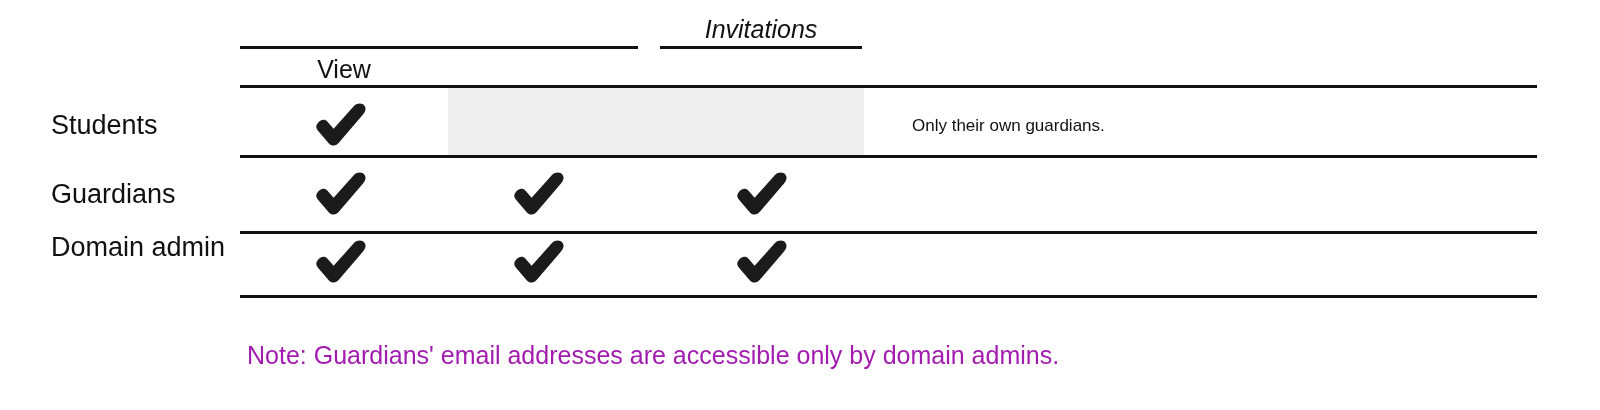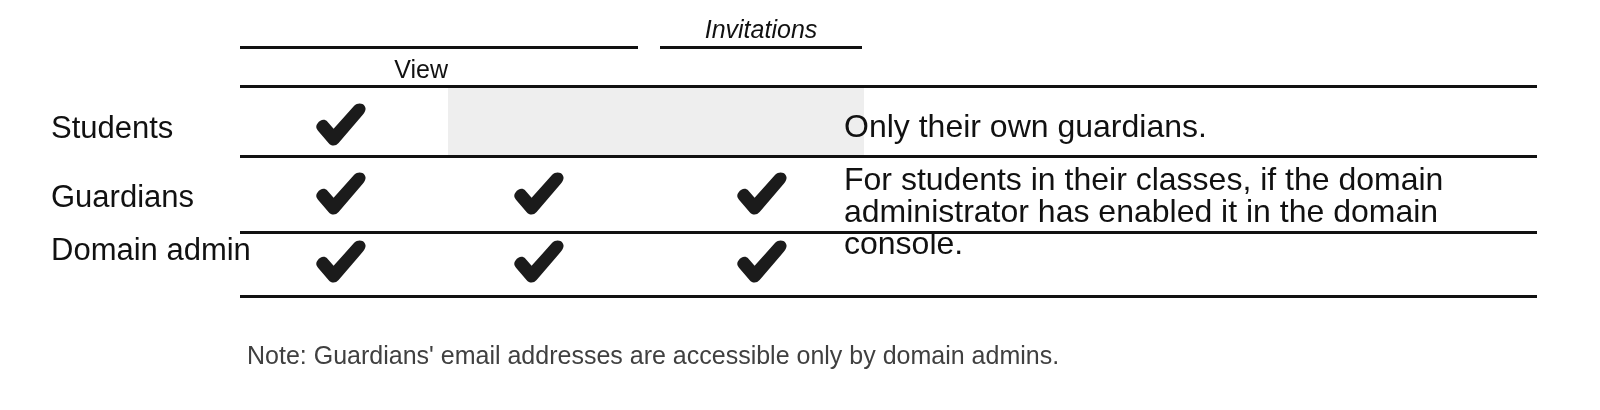--- a/index.html
+++ b/index.html
@@ -47,39 +47,39 @@
   }
   .grp-guardians { left: 240px; top: 17px; width: 398px; }
   .grp-invitations { left: 660px; top: 17px; width: 202px; font-style: italic; }
 
   .rule-grp-guardians   { left: 240px; top: 46px; width: 398px; }
   .rule-grp-invitations { left: 660px; top: 46px; width: 202px; }
 
   
   .col-label {
     font-size: 25px;
-    text-align: right;
+    text-align: center;
     color: #111111;
   }
   .col-view        { left: 240px; top: 57px; width: 208px; }
   .col-modify      { left: 448px; top: 57px; width: 208px; margin-top: 39px; }
   .col-viewmodify  { left: 660px; top: 57px; width: 202px; }
 
   
   .rule-top    { left: 240px; top: 85px;  width: 1297px; }
   .rule-r1     { left: 240px; top: 155px; width: 1297px; }
   .rule-r2     { left: 240px; top: 231px; width: 1297px; }
   .rule-r3     { left: 240px; top: 295px; width: 1297px; }
 
   
   .shade-students { left: 448px; top: 88px; width: 416px; height: 67px; }
 
   
   .row-label {
-    font-size: 31px;
+    font-size: 27px;
     text-align: left;
     left: 51px;
     color: #111111;
   }
   .row-label-students { top: 112px; }
   .row-label-teachers { top: 181px; }
   .row-label-admin    { top: 234px; }
 
   
   .check {
@@ -93,38 +93,38 @@
   .cm-c2 { left: 508px; }
   .cm-c3 { left: 731px; }
 
   .cm-r1 { top: 102px; }
   .cm-r2 { top: 171px; }
   .cm-r3 { top: 239px; }
 
   
   .note-cell {
     position: absolute;
-    left: 844px;
+    left: 912px;
     width: 670px;
-    font-size: 32px;
+    font-size: 17px;
     line-height: 32px;
     color: #111111;
     white-space: normal;
   }
   .note-students { top: 110px; }
   .note-teachers { top: 163px; }
   .note-admin    { top: 247px; }
 
   
   .footnote {
     position: absolute;
     left: 247px;
     top: 341px;
     font-size: 25px;
-    color: #404040;
+    color: #a21caf;
     white-space: nowrap;
   }
 </style>
 </head>
 <body>
 
 <div class="sheet">
 
 
   <div class="txt group-label grp-invitations">Invitations</div>
@@ -165,21 +165,20 @@
     <svg viewBox="0 0 60 44" xmlns="http://www.w3.org/2000/svg" aria-hidden="true">
       <path d="M7.5 21.5 C10.5 17.5 14.5 16.5 17.5 19.8 L23.6 26.8 L44.2 3.8 C47.4 0.6 52.5 0.9 54.6 3.9 C56.4 6.5 55.6 9.2 53.0 12.6 L28.6 41.0 C25.6 44.4 21.4 44.3 18.5 40.9 L8.2 28.9 C5.9 26.1 5.6 24.0 7.5 21.5 Z" fill="#1b1b1b"></path>
     </svg>
   </span>
   <span class="check cm-c3 cm-r2">
     <svg viewBox="0 0 60 44" xmlns="http://www.w3.org/2000/svg" aria-hidden="true">
       <path d="M7.5 21.5 C10.5 17.5 14.5 16.5 17.5 19.8 L23.6 26.8 L44.2 3.8 C47.4 0.6 52.5 0.9 54.6 3.9 C56.4 6.5 55.6 9.2 53.0 12.6 L28.6 41.0 C25.6 44.4 21.4 44.3 18.5 40.9 L8.2 28.9 C5.9 26.1 5.6 24.0 7.5 21.5 Z" fill="#1b1b1b"></path>
     </svg>
   </span>
 
-  <div class="note-cell note-teachers">For students in their classes, if the domain administrator has enabled it in the domain console.</div>
 
   <div class="txt row-label row-label-admin">Domain admin</div>
 
   <span class="check cm-c1 cm-r3">
     <svg viewBox="0 0 60 44" xmlns="http://www.w3.org/2000/svg" aria-hidden="true">
       <path d="M7.5 21.5 C10.5 17.5 14.5 16.5 17.5 19.8 L23.6 26.8 L44.2 3.8 C47.4 0.6 52.5 0.9 54.6 3.9 C56.4 6.5 55.6 9.2 53.0 12.6 L28.6 41.0 C25.6 44.4 21.4 44.3 18.5 40.9 L8.2 28.9 C5.9 26.1 5.6 24.0 7.5 21.5 Z" fill="#1b1b1b"></path>
     </svg>
   </span>
   <span class="check cm-c2 cm-r3">
     <svg viewBox="0 0 60 44" xmlns="http://www.w3.org/2000/svg" aria-hidden="true">

